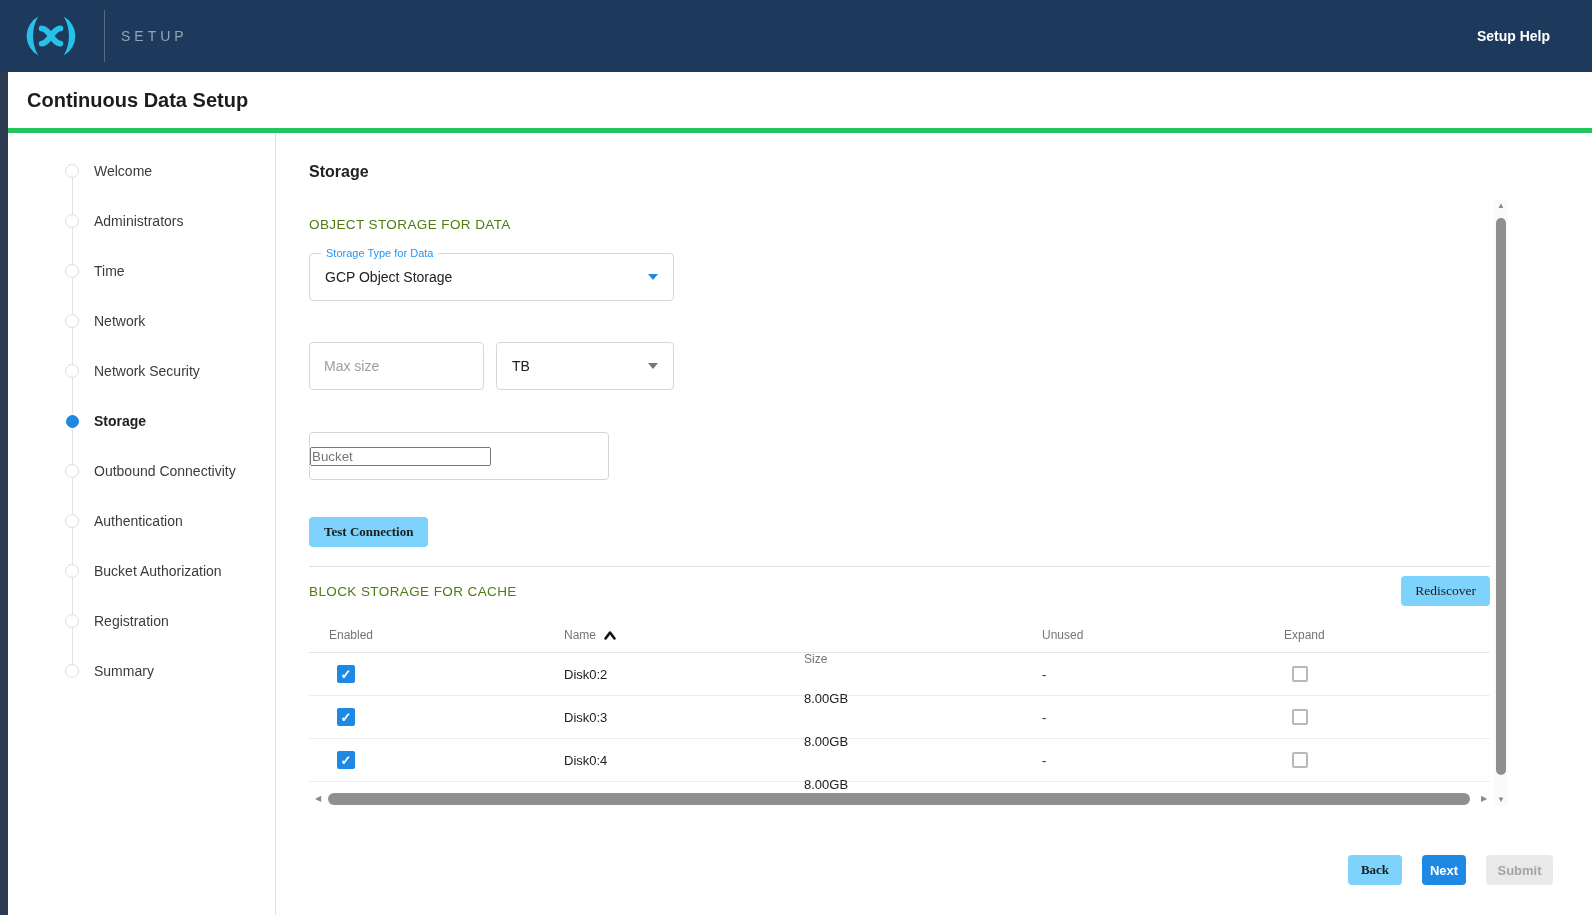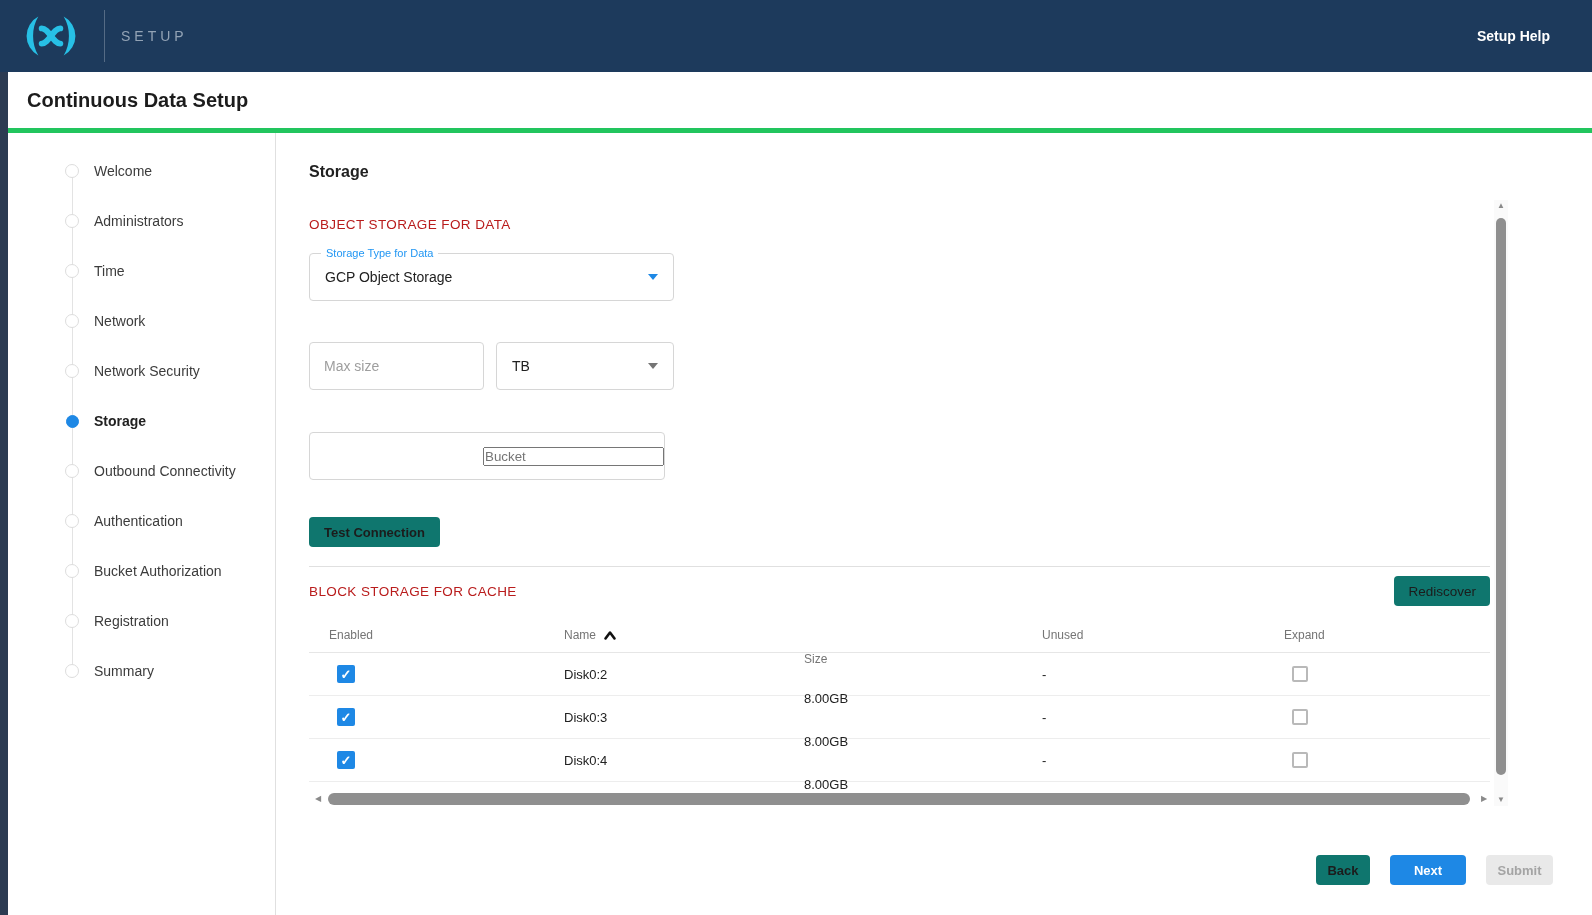--- a/index.html
+++ b/index.html
@@ -28,38 +28,38 @@
   .step { position:relative; height:50px; display:flex; align-items:center; cursor:pointer; }
   .dot { position:absolute; left:57px; width:14px; height:14px; border-radius:50%; background:#fff; border:1px solid #ddd; }
   .step.active .dot { background:#1e88e5; border-color:#1e88e5; width:13px; height:13px; left:58px; }
   .step-label { margin-left:86px; font-size:14px; color:#3c3c3c; }
   .step.active .step-label { font-weight:700; color:#212121; }
 
   
   .main { position:relative; flex:1; }
   .main-inner { margin-left:33px; width:1181px; }
   .content-heading { margin-top:30px; font-size:16px; font-weight:700; color:#212121; }
-  .section-title { margin-top:36px; font-size:13.5px; color:#b91c1c; letter-spacing:0.4px; }
+  .section-title { margin-top:36px; font-size:13.5px; color:#4d7c0f; letter-spacing:0.4px; }
 
   .field { position:relative; border:1px solid #d6d6d6; border-radius:4px; background:#fff; height:48px; display:flex; align-items:center; }
   .select-type { width:365px; margin-top:21px; cursor:pointer; }
   .field-label { position:absolute; top:-7px; left:11px; background:#fff; padding:0 5px; font-size:11px; color:#2196f3; }
   .select-value { margin-left:15px; font-size:14px; color:#212121; }
   .caret { width:0; height:0; border-left:5px solid transparent; border-right:5px solid transparent; border-top:6px solid #1e88e5; margin-left:auto; margin-right:15px; }
   .caret.gray { border-top-color:#757575; }
 
   .size-row { display:flex; margin-top:41px; gap:12px; }
   .input-field { width:175px; }
   .input-field input { border:0; outline:0; width:100%; margin:0 14px; font-size:14px; color:#212121; font-family:"Liberation Sans", sans-serif; background:transparent; }
   .input-field input::placeholder { color:#9e9e9e; opacity:1; }
   .unit-select { width:178px; cursor:pointer; }
-  .bucket-field { width:356px; margin-top:42px;justify-content:flex-end; }
+  .bucket-field { width:300px; margin-top:42px; }
 
   .btn { border:0; border-radius:4px; font-family:"Liberation Sans", sans-serif; font-size:13px; font-weight:700; cursor:pointer; }
-  .btn-gray { background:#0f766e; color:#1c1c1c; }
+  .btn-gray { background:#7dd3fc; color:#1c1c1c;font-family:Liberation Serif, serif; }
   .test-btn { margin-top:37px; height:30px; padding:0 15px; display:block; }
 
   .section-divider { margin-top:19px; border-top:1px solid #e0e0e0; width:1181px; }
   .block-header { margin-top:9px; height:30px; display:flex; align-items:center; justify-content:space-between; width:1181px; }
   .rediscover-btn { height:30px; padding:0 14px; font-weight:400; font-size:13.5px; }
 
   
   .disk-table { width:1181px; margin-top:12px; }
   .t-row { display:flex; align-items:center; }
   .t-head { height:35px; border-bottom:1px solid #e6e6e6; }
@@ -88,21 +88,21 @@
   .hscroll { position:absolute; top:659px; left:36px; width:1178px; height:14px; }
   .hscroll .arrow { position:absolute; top:0; width:12px; height:14px; color:#8a8a8a; font-size:8px; line-height:14px; text-align:center; cursor:pointer; }
   .hscroll .arrow.left { left:0; }
   .hscroll .arrow.right { right:0; }
   .hthumb { position:absolute; top:1px; left:16px; width:1142px; height:12px; background:#8f8f8f; border-radius:6px; cursor:pointer; }
 
   
   .footer { position:absolute; top:722px; right:39px; display:flex; gap:20px; }
   .footer .btn { height:30px; }
   .back-btn { width:54px; }
-  .next-btn { width:76px; background:#1e88e5; color:#fff; }
+  .next-btn { width:44px; background:#1e88e5; color:#fff; }
   .submit-btn { width:67px; background:#e9e9e9; color:#a4a4a4; cursor:default; }
 </style>
 </head>
 <body>
 
 <div class="app">
 
   <header class="topbar">
     <div class="logo">
       <svg width="62" height="44" viewBox="0 0 72 52" aria-hidden="true">

